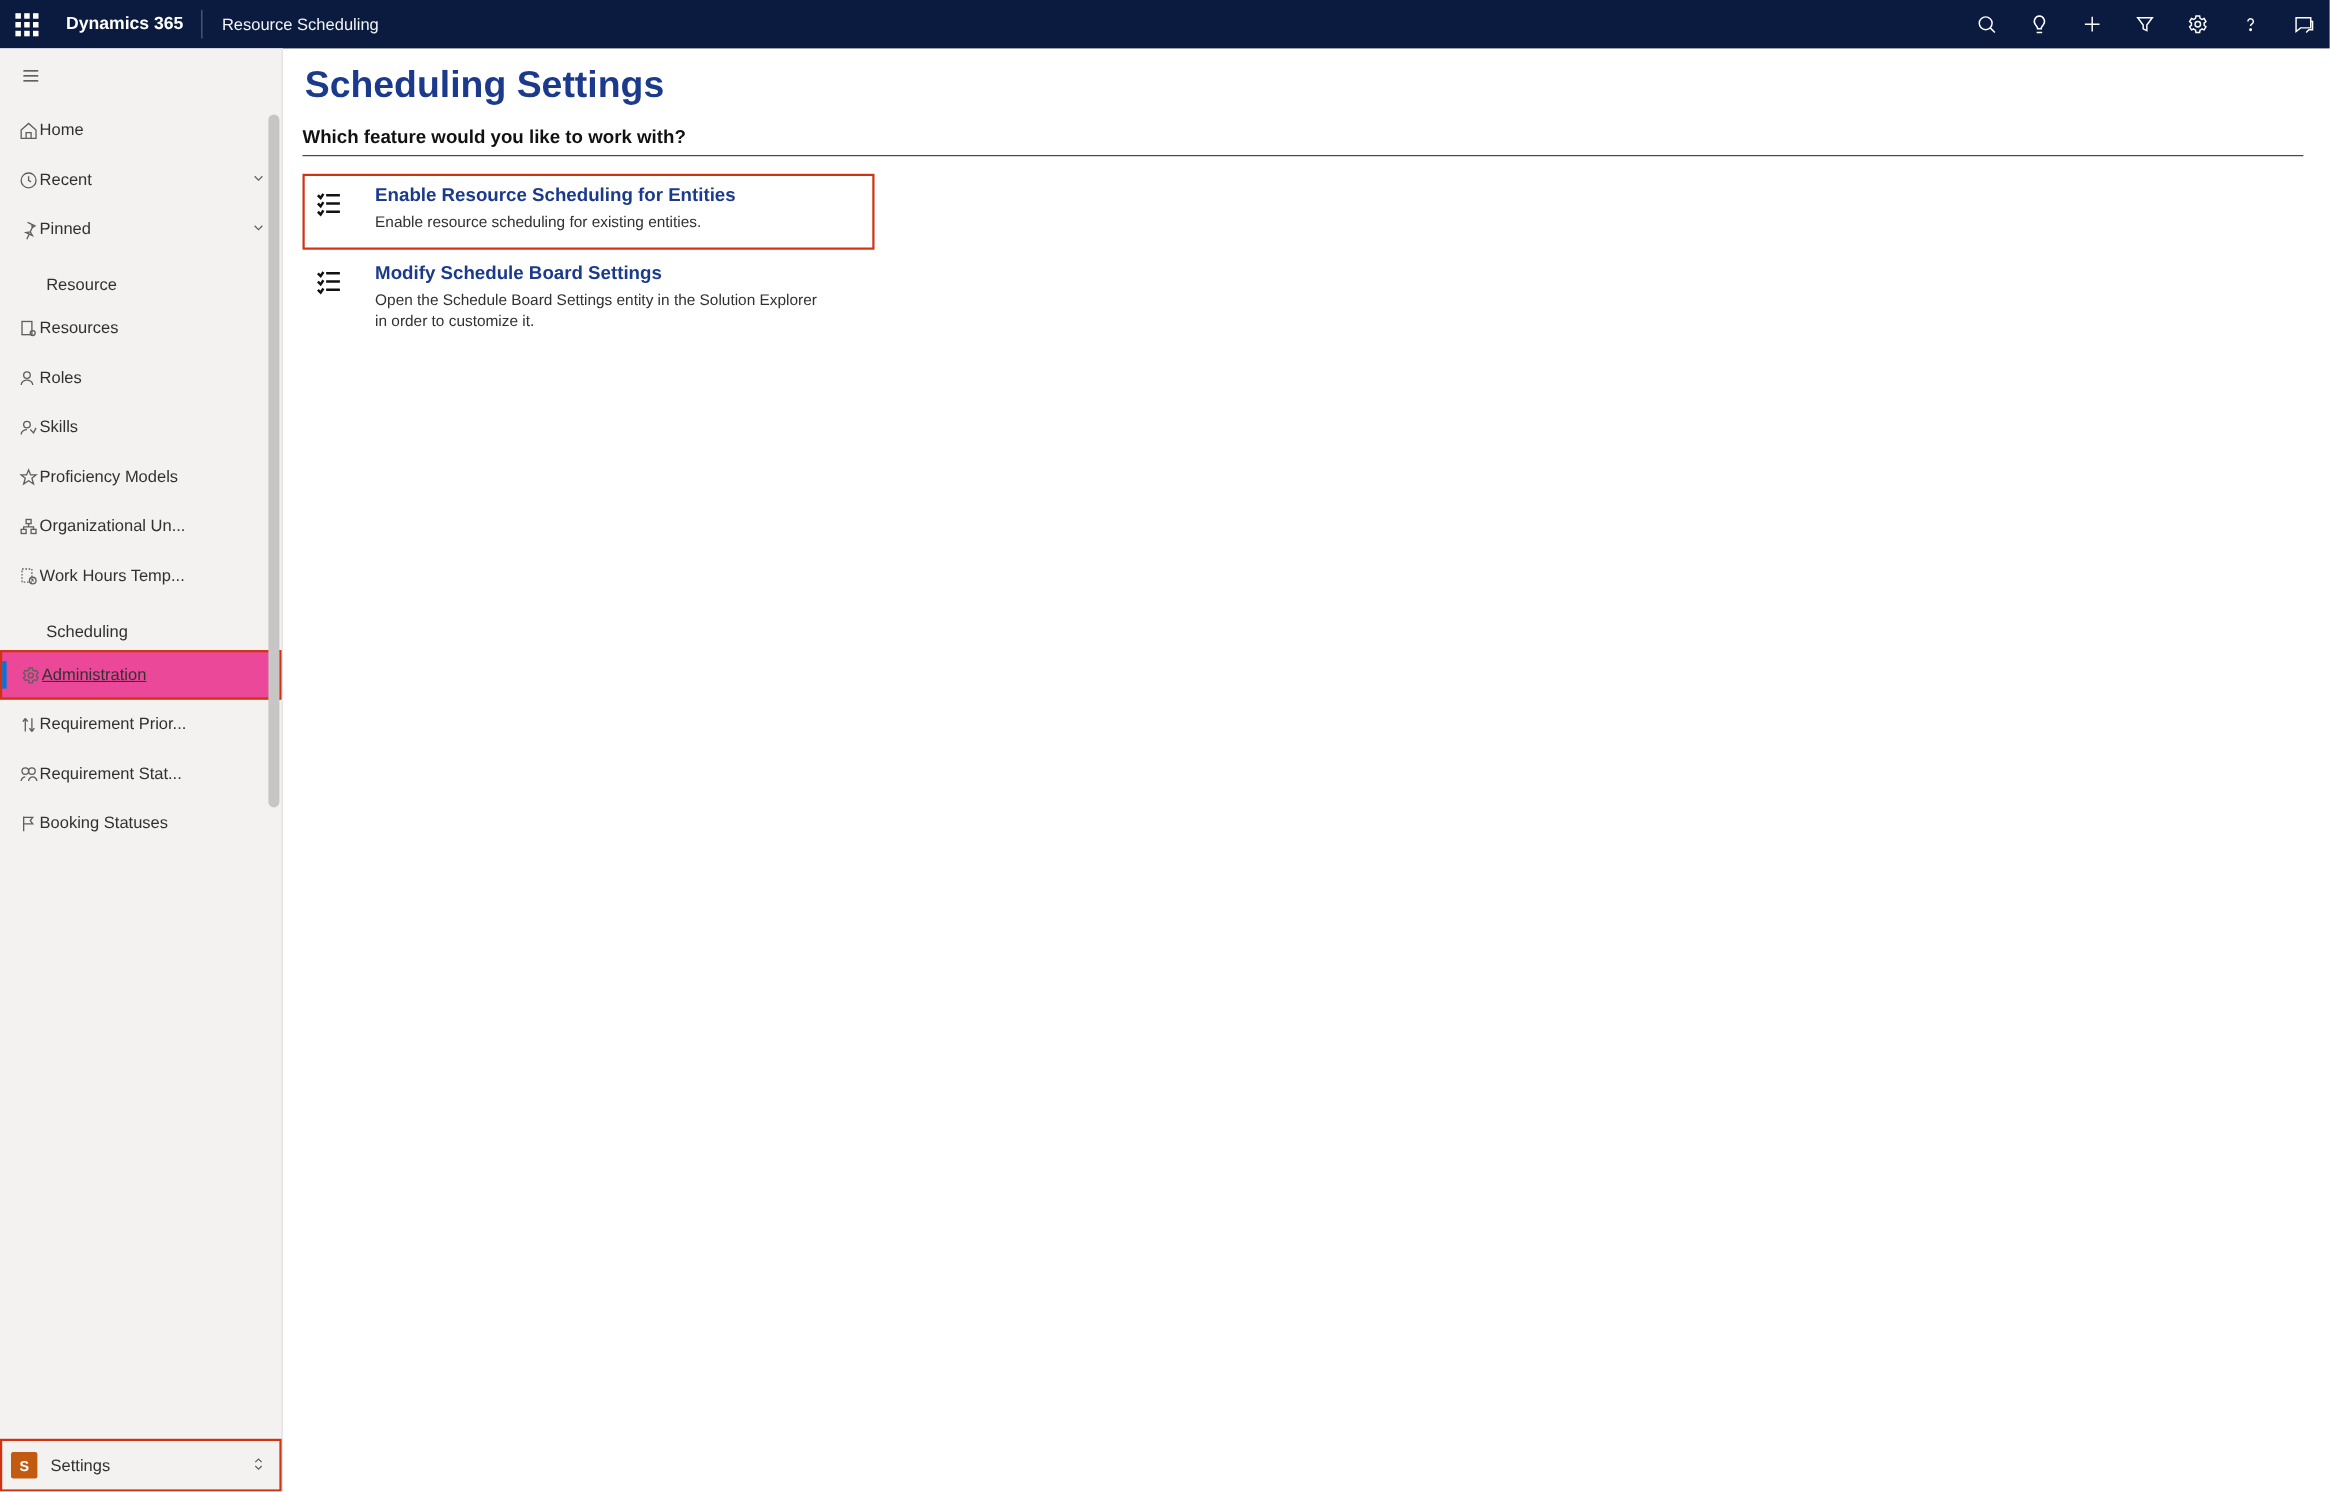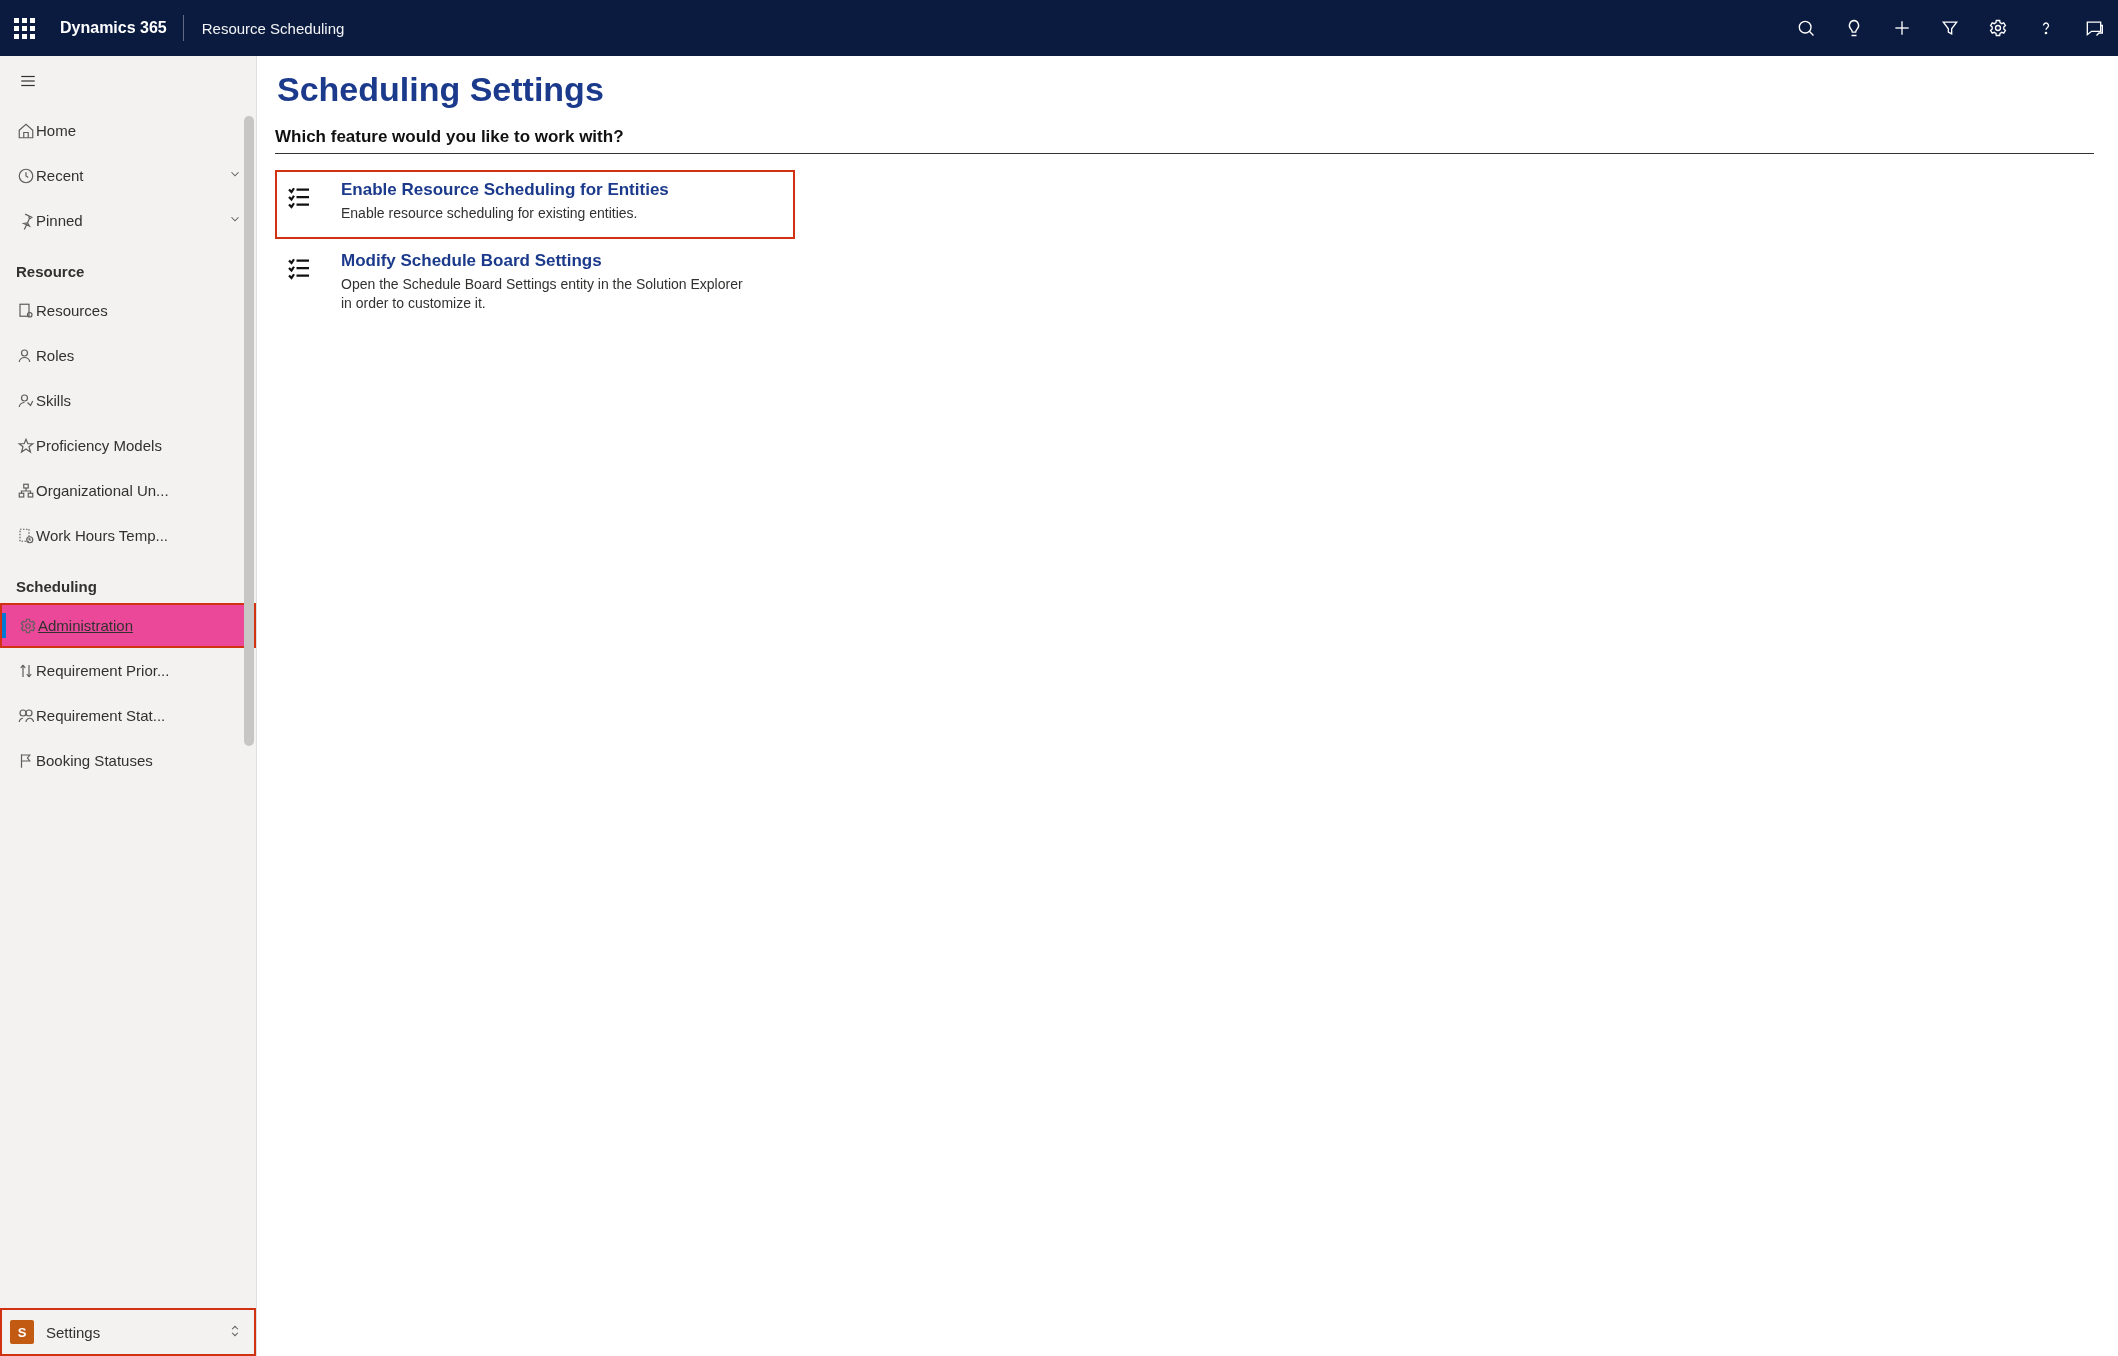--- a/index.html
+++ b/index.html
@@ -1,20 +1,20 @@
 <!DOCTYPE html>
 <html><head>
 <meta charset="utf-8">
 <style>
   * { box-sizing: border-box; margin: 0; padding: 0; }
   html, body { height: 100%; font-family: "Segoe UI", Arial, sans-serif; background: #fff; color: #323130; }
   body { display: flex; flex-direction: column; height: 100vh; font-size: 14px; }
 
   
-  .topbar { background: #0b1b3f; color: #fff; height: 56px; display: flex; align-items: center; padding: 0 0; }
+  .topbar { background: #0b1b3f; color: #fff; height: 44px; display: flex; align-items: center; padding: 0 0; }
   .topbar .waffle-btn { width: 48px; height: 48px; display: flex; align-items: center; justify-content: center; cursor: pointer; }
   .waffle { display: grid; grid-template-columns: repeat(3, 5px); grid-template-rows: repeat(3, 5px); gap: 3px; }
   .waffle span { width: 5px; height: 5px; background: #fff; }
   .brand { font-size: 16px; font-weight: 600; padding: 0 12px; }
   .top-sep { width: 1px; height: 26px; background: rgba(255,255,255,0.35); margin: 0 4px; }
   .crumb { font-size: 15px; padding: 0 14px; color: #fff; opacity: 0.95; }
   .top-spacer { flex: 1; }
   .top-icons { display: flex; }
   .top-icon-btn { width: 48px; height: 48px; display: flex; align-items: center; justify-content: center; cursor: pointer; }
   .top-icon-btn svg { stroke: #fff; }
@@ -26,21 +26,21 @@
   .sidebar-content { position: absolute; inset: 0; overflow-y: auto; padding-bottom: 8px; }
 
   .sb-item { display: flex; align-items: center; height: 45px; padding: 0 12px 0 16px; cursor: pointer; color: #323130; }
   .sb-item.selected { background: #ec4899; position: relative; text-decoration: underline; }
   .sb-item.selected::before { content: ""; position: absolute; left: 0; top: 8px; bottom: 8px; width: 4px; background: #0078d4; }
   .sb-ico { width: 20px; height: 20px; display: flex; align-items: center; justify-content: center; flex-shrink: 0; }
   .sb-ico svg { stroke: #605e5c; }
   .sb-label { flex: 1; white-space: nowrap; overflow: hidden; text-overflow: ellipsis; font-size: 15px; color: #323130; }
   .sb-chevron { width: 16px; }
 
-  .sb-group-head { padding: 20px 16px 8px 16px; font-weight: 700; font-size: 15px; color: #323130; }
+  .sb-group-head { padding: 20px 16px 8px 16px; font-weight: 400; font-size: 15px; color: #323130; margin-left: 26px; }
 
   .red-box-sb { border: 2px solid #d13212; }
 
   
   .hamburger-row { height: 52px; display: flex; align-items: center; padding-left: 18px; }
   .hamburger-btn { cursor: pointer; }
 
   
   .area-switcher { height: 48px; border-top: 1px solid #e1dfdd; display: flex; align-items: center; padding: 0 12px 0 10px; gap: 12px; background: #f3f2f1; cursor: pointer; }
   .area-badge { width: 24px; height: 24px; background: #c35a12; color: #fff; display: flex; align-items: center; justify-content: center; font-weight: 600; font-size: 13px; border-radius: 2px; }

